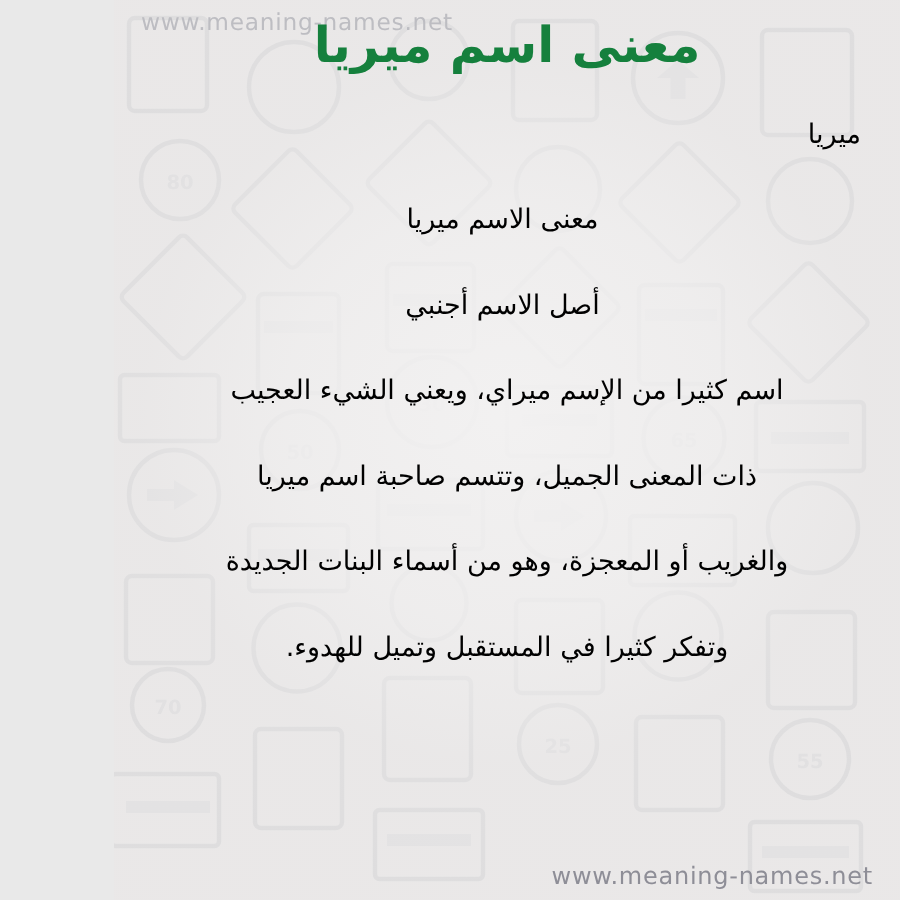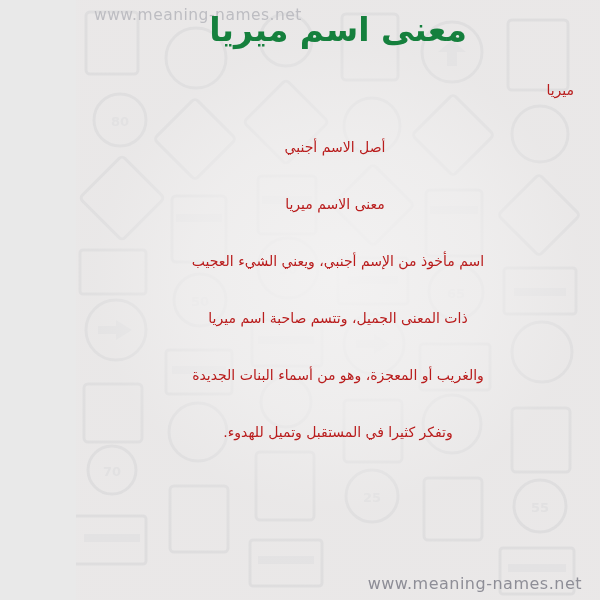--- a/index.html
+++ b/index.html
@@ -83,22 +83,22 @@
     position: absolute;
     top: 62px;
     left: 0;
     right: 0;
     bottom: 32px;
     padding: 0 26px 0 26px;
     direction: rtl;
     box-sizing: border-box;
   }
   .line {
-    color: #b91c1c;
-    font-size: 14px;
+    color: #000000;
+    font-size: 18px;
     line-height: 1.25;
     height: 57px;
     display: flex;
     align-items: center;
     white-space: nowrap;
   }
   .line.align-right { justify-content: flex-start; }
   .line.align-center { justify-content: center; }
   .line.indent-1 { padding-right: 6px; }
 </style>
@@ -202,23 +202,23 @@
     </svg>
   </div>
   <div class="bg-wash"></div>
 
   <div class="watermark watermark-top">www.meaning-names.net</div>
 
   <div class="title">معنى اسم ميريا</div>
 
   <div class="body-lines">
     <div class="line align-right">ميريا</div>
+    <div class="line align-center indent-1">معنى الاسم ميريا</div>
     <div class="line align-center indent-1">أصل الاسم أجنبي</div>
-    <div class="line align-center indent-1">معنى الاسم ميريا</div>
-    <div class="line align-center">اسم مأخوذ من الإسم أجنبي، ويعني الشيء العجيب</div>
+    <div class="line align-center">اسم كثيرا من الإسم ميراي، ويعني الشيء العجيب</div>
     <div class="line align-center">ذات المعنى الجميل، وتتسم صاحبة اسم ميريا</div>
     <div class="line align-center">والغريب أو المعجزة، وهو من أسماء البنات الجديدة</div>
     <div class="line align-center">وتفكر كثيرا في المستقبل وتميل للهدوء.</div>
   </div>
 
   <div class="watermark watermark-bottom">www.meaning-names.net</div>
 
 </div>
 
 </body></html>

